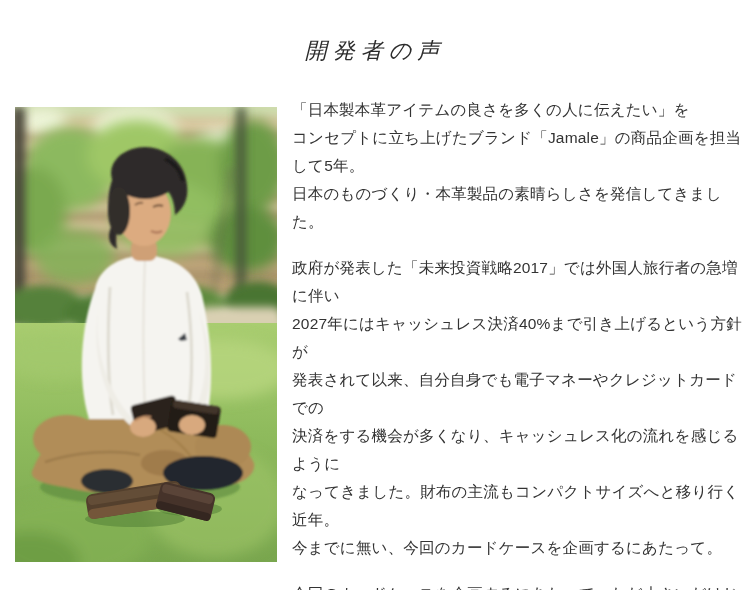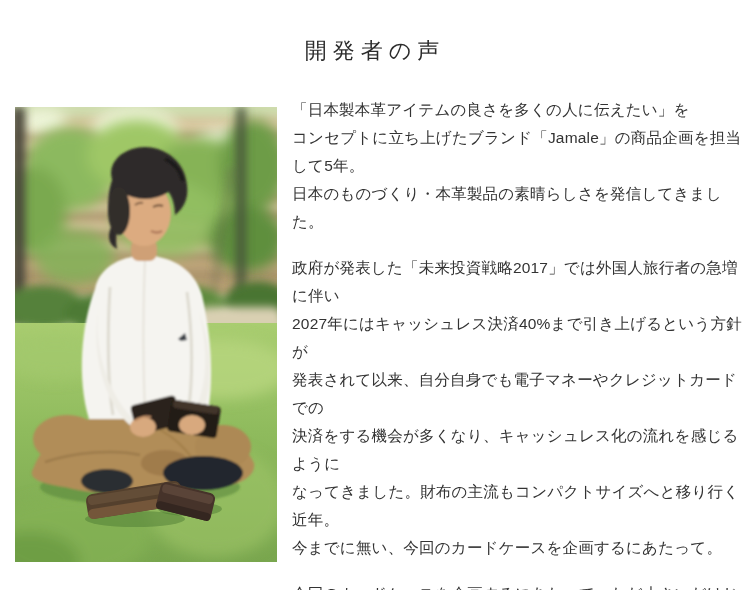--- a/index.html
+++ b/index.html
@@ -13,20 +13,21 @@
   .page{
     position:relative;width:750px;height:590px;background:#ffffff;overflow:hidden;
   }
   .page-title{
     position:absolute;top:36px;left:0;width:750px;
     text-align:center;
     font-size:22px;font-weight:normal;
     letter-spacing:6px;
     color:#2b2b2b;
     margin:0;
+    font-style:italic;
   }
   .photo-wrap{
     position:absolute;left:15px;top:107px;width:262px;height:455px;
     overflow:hidden;
   }
   .photo-wrap svg{display:block;width:262px;height:455px;}
   .text-col{
     position:absolute;left:292px;top:96px;width:458px;
   }
   .text-col p{

